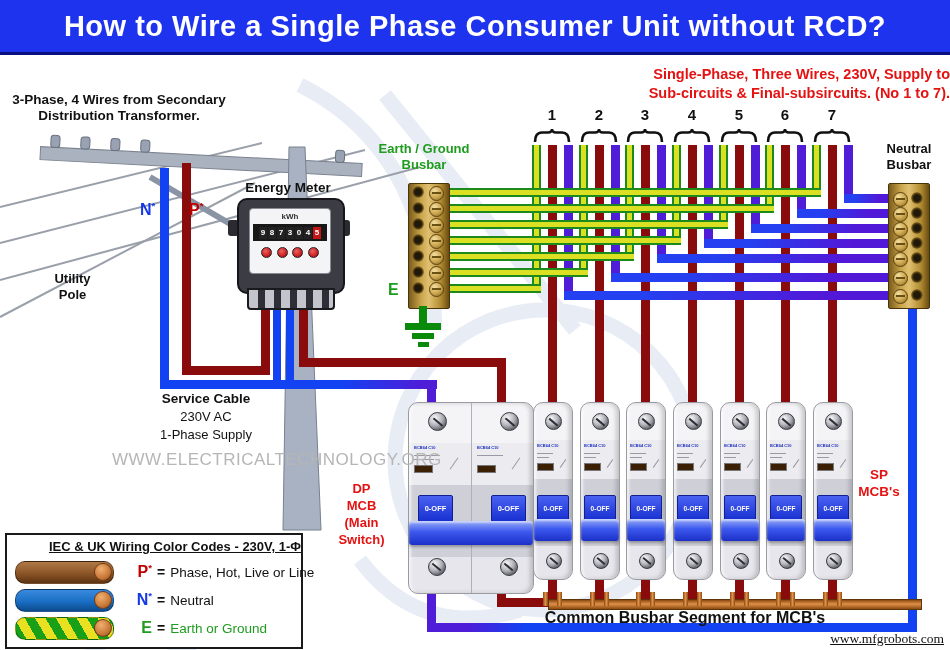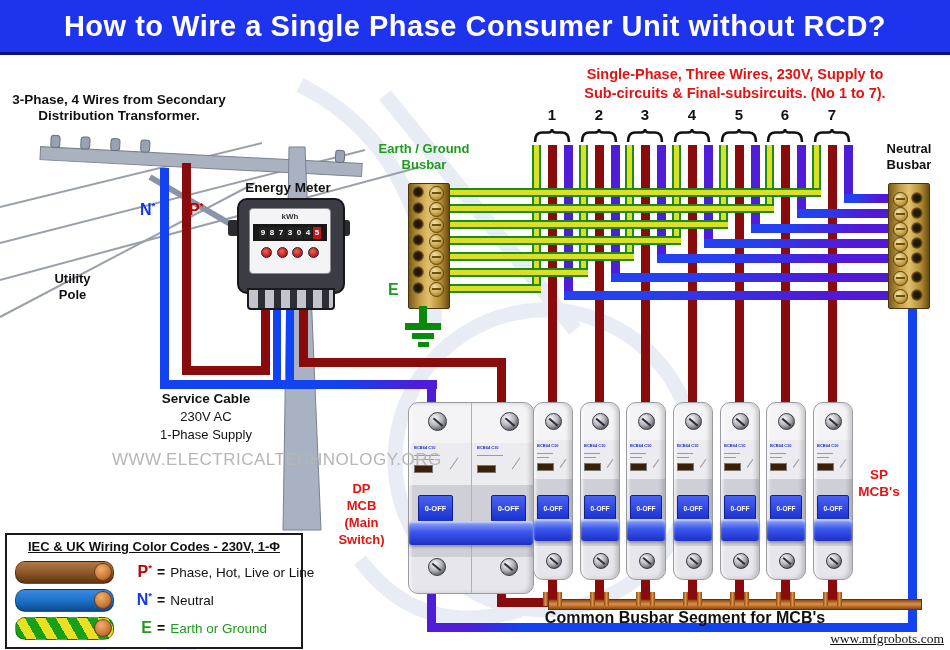--- a/index.html
+++ b/index.html
@@ -43,21 +43,21 @@
        border:1px solid #9a9aa2;border-radius:10px;box-shadow:inset -3px 0 4px rgba(0,0,0,.18),inset 2px 0 3px rgba(255,255,255,.7);}
   .toggle{position:absolute;background:linear-gradient(180deg,#4a62f2,#1830d0);border:1px solid #102090;
           border-radius:2px;color:#fff;font-weight:bold;display:flex;align-items:center;justify-content:center;}
   .tiebar{position:absolute;background:linear-gradient(180deg,#98acf8 0,#3c58ee 45%,#1c30c8 100%);
           border-radius:3px;box-shadow:inset 0 2px 2px rgba(255,255,255,.5),0 2px 3px rgba(0,0,0,.3);}
   .brand{position:absolute;font-size:4px;color:#2030c0;font-weight:bold;white-space:nowrap;overflow:hidden;}
   .ratewin{position:absolute;background:#3c2006;border:1px solid #777;}
   .scrib{position:absolute;background:#9a9aa4;height:1px;}
   
   #legend{left:5px;top:533px;width:294px;height:112px;background:#fff;border:2px solid #1a1a1a;z-index:9;}
-  #legend .lt{margin-top:4px;text-align:center;font-size:13px;font-weight:bold;text-decoration:underline;color:#111;}
+  #legend .lt{margin-top:4px;text-align:right;font-size:13px;font-weight:bold;text-decoration:underline;color:#111;}
   .lrow{position:absolute;left:8px;width:280px;height:24px;display:flex;align-items:center;}
   .lwire{width:97px;height:21px;border-radius:10px;position:relative;flex:none;border:1px solid rgba(0,0,0,.35);}
   .lwire:after{content:'';position:absolute;right:1px;top:1.5px;width:16px;height:16px;border-radius:50%;
                background:radial-gradient(circle at 38% 32%,#f0b070,#c87838 60%,#8a4a18);
                border:1px solid rgba(60,20,0,.6);}
   .lw-brown{background:linear-gradient(180deg,#b07a46,#8a5426 55%,#5e3412);}
   .lw-blue{background:linear-gradient(180deg,#3a8ade,#1a6fc4 55%,#0c4a8c);}
   .lw-earth{background:repeating-linear-gradient(60deg,#18a018 0 9px,#e8e020 9px 18px);}
   .lsym{font-size:16px;font-weight:bold;width:30px;text-align:right;margin-left:8px;flex:none;}
   .leq{font-size:14px;font-weight:bold;color:#111;margin:0 5px;}
@@ -123,21 +123,21 @@
   </div>
   <div class="abs ctr" style="left:226px;top:180px;width:124px;font-size:13.5px;font-weight:600;color:#111;z-index:5;">Energy Meter</div>
   <div class="abs grn ctr" style="left:358px;top:141px;width:132px;font-size:13px;line-height:1.2;z-index:5;">
     <div>Earth / Ground</div>
     <div>Busbar</div>
   </div>
   <div class="abs blk ctr" style="left:874px;top:141px;width:70px;font-size:13px;z-index:5;">
     <div>Neutral</div>
     <div>Busbar</div>
   </div>
-  <div class="abs red ctr" style="left:520px;top:65px;width:430px;font-size:14.5px;line-height:1.3;z-index:5;">
+  <div class="abs red ctr" style="left:520px;top:65px;width:430px;font-size:14.5px;line-height:1.3;z-index:5;text-align:right;">
     <div>Single-Phase, Three Wires, 230V, Supply to</div>
     <div>Sub-circuits &amp; Final-subsircuits. (No 1 to 7).</div>
   </div>
   <div class="abs ctr" style="left:140px;top:390px;width:132px;color:#111;font-size:13px;line-height:1.35;z-index:5;">
     <div style="font-weight:bold;font-size:13.5px;">Service Cable</div>
     <div>230V AC</div>
     <div>1-Phase Supply</div>
   </div>
   <div id="wm-center" class="abs" style="left:112px;top:450px;">WWW.ELECTRICALTECHNOLOGY.ORG</div>
   <div class="abs red ctr" style="left:322px;top:481px;width:79px;font-size:13px;line-height:1.3;z-index:5;">

